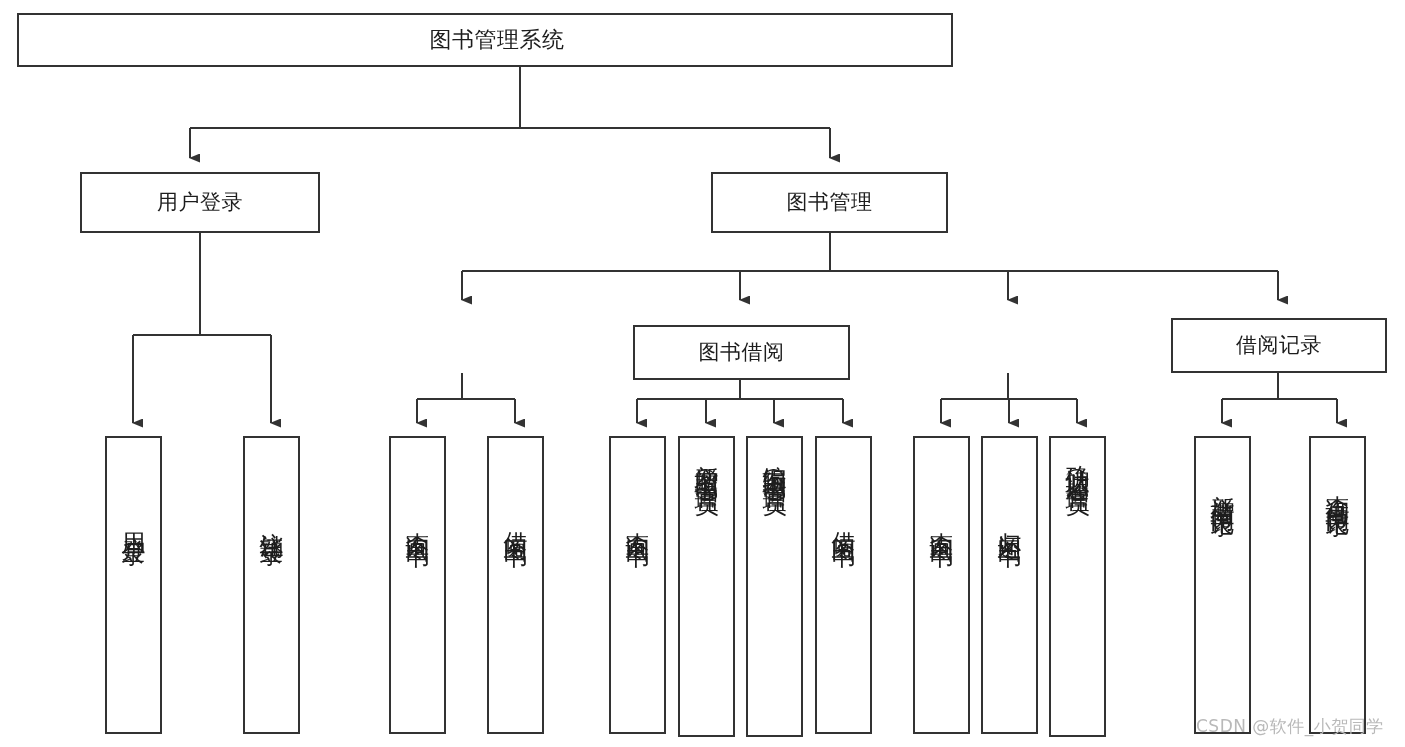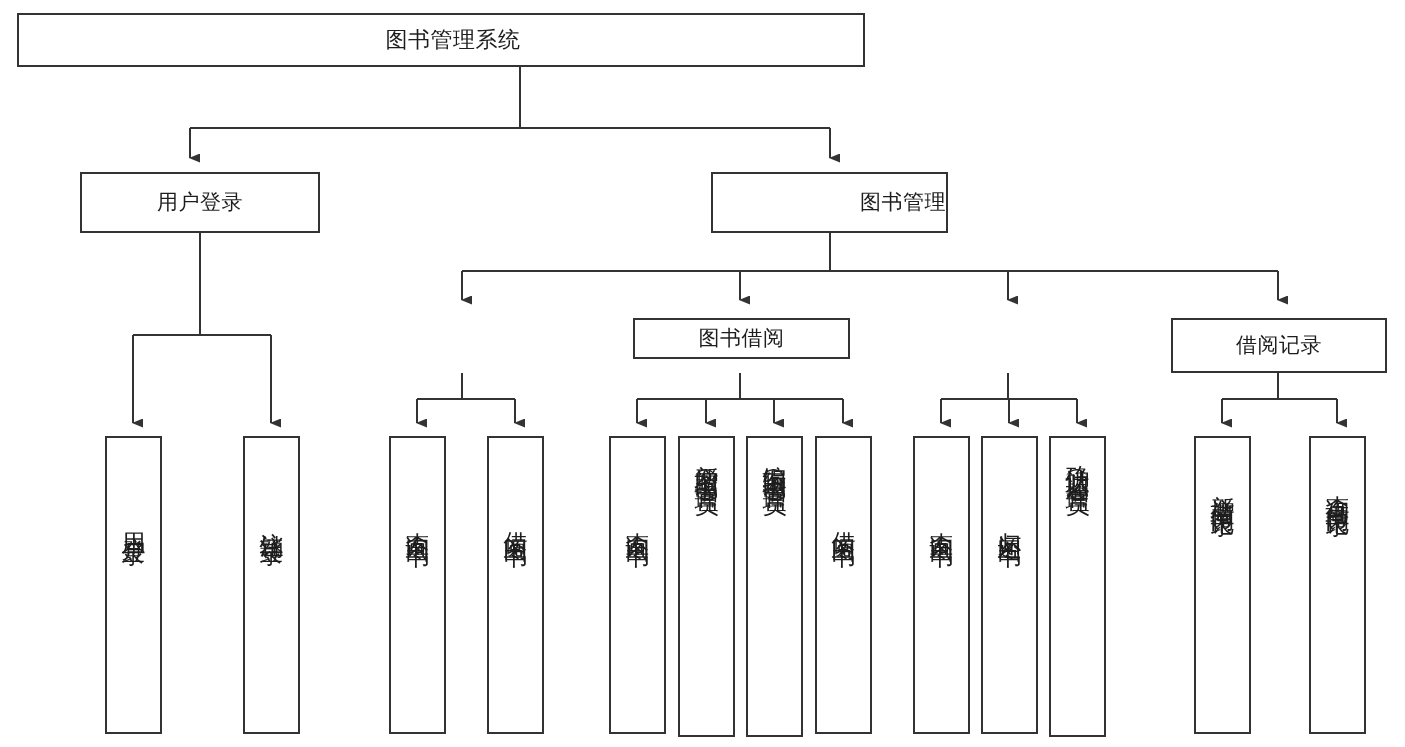--- a/index.html
+++ b/index.html
@@ -122,34 +122,34 @@
       <path d="M1009,399 L1009,423" marker-end="url(#arrowhead)"></path>
       <path d="M1077,399 L1077,423" marker-end="url(#arrowhead)"></path>
 
       <path d="M1278,373 L1278,399"></path>
       <path d="M1222,399 L1337,399"></path>
       <path d="M1222,399 L1222,423" marker-end="url(#arrowhead)"></path>
       <path d="M1337,399 L1337,423" marker-end="url(#arrowhead)"></path>
     </g>
   </svg>
 
-  <div class="node h root" style="left:17px; top:13px; width:848px; height:54px;padding-left:24px;">
+  <div class="node h root" style="left:17px; top:13px; width:936px; height:54px;padding-left:24px;">
     <span class="node-label">图书管理系统</span>
   </div>
 
   <div class="node h" style="left:80px; top:172px; width:240px; height:61px;">
     <span class="node-label">用户登录</span>
   </div>
 
-  <div class="node h" style="left:711px; top:172px; width:237px; height:61px;justify-content:flex-end;">
+  <div class="node h" style="left:711px; top:172px; width:237px; height:61px;">
     <span class="node-label">图书管理</span>
   </div>
 
 
-  <div class="node h" style="left:633px; top:318px; width:217px; height:41px;">
+  <div class="node h" style="left:633px; top:325px; width:217px; height:55px;">
     <span class="node-label">图书借阅</span>
   </div>
 
 
   <div class="node h" style="left:1171px; top:318px; width:216px; height:55px;">
     <span class="node-label">借阅记录</span>
   </div>
 
   <div class="node v" style="left:105px; top:436px; width:57px; height:298px; padding-top:75px;">
     <span class="node-label">用户登录</span>
@@ -196,14 +196,15 @@
   </div>
 
   <div class="node v" style="left:1194px; top:436px; width:57px; height:298px; padding-top:38px;">
     <span class="node-label">新增借阅记录</span>
   </div>
 
   <div class="node v" style="left:1309px; top:436px; width:57px; height:298px; padding-top:38px;">
     <span class="node-label">查询借阅记录</span>
   </div>
 
+  <div class="watermark" style="left:1196px; top:715px;">CSDN @软件_小贺同学</div>
 
 </div>
 
 </body></html>

